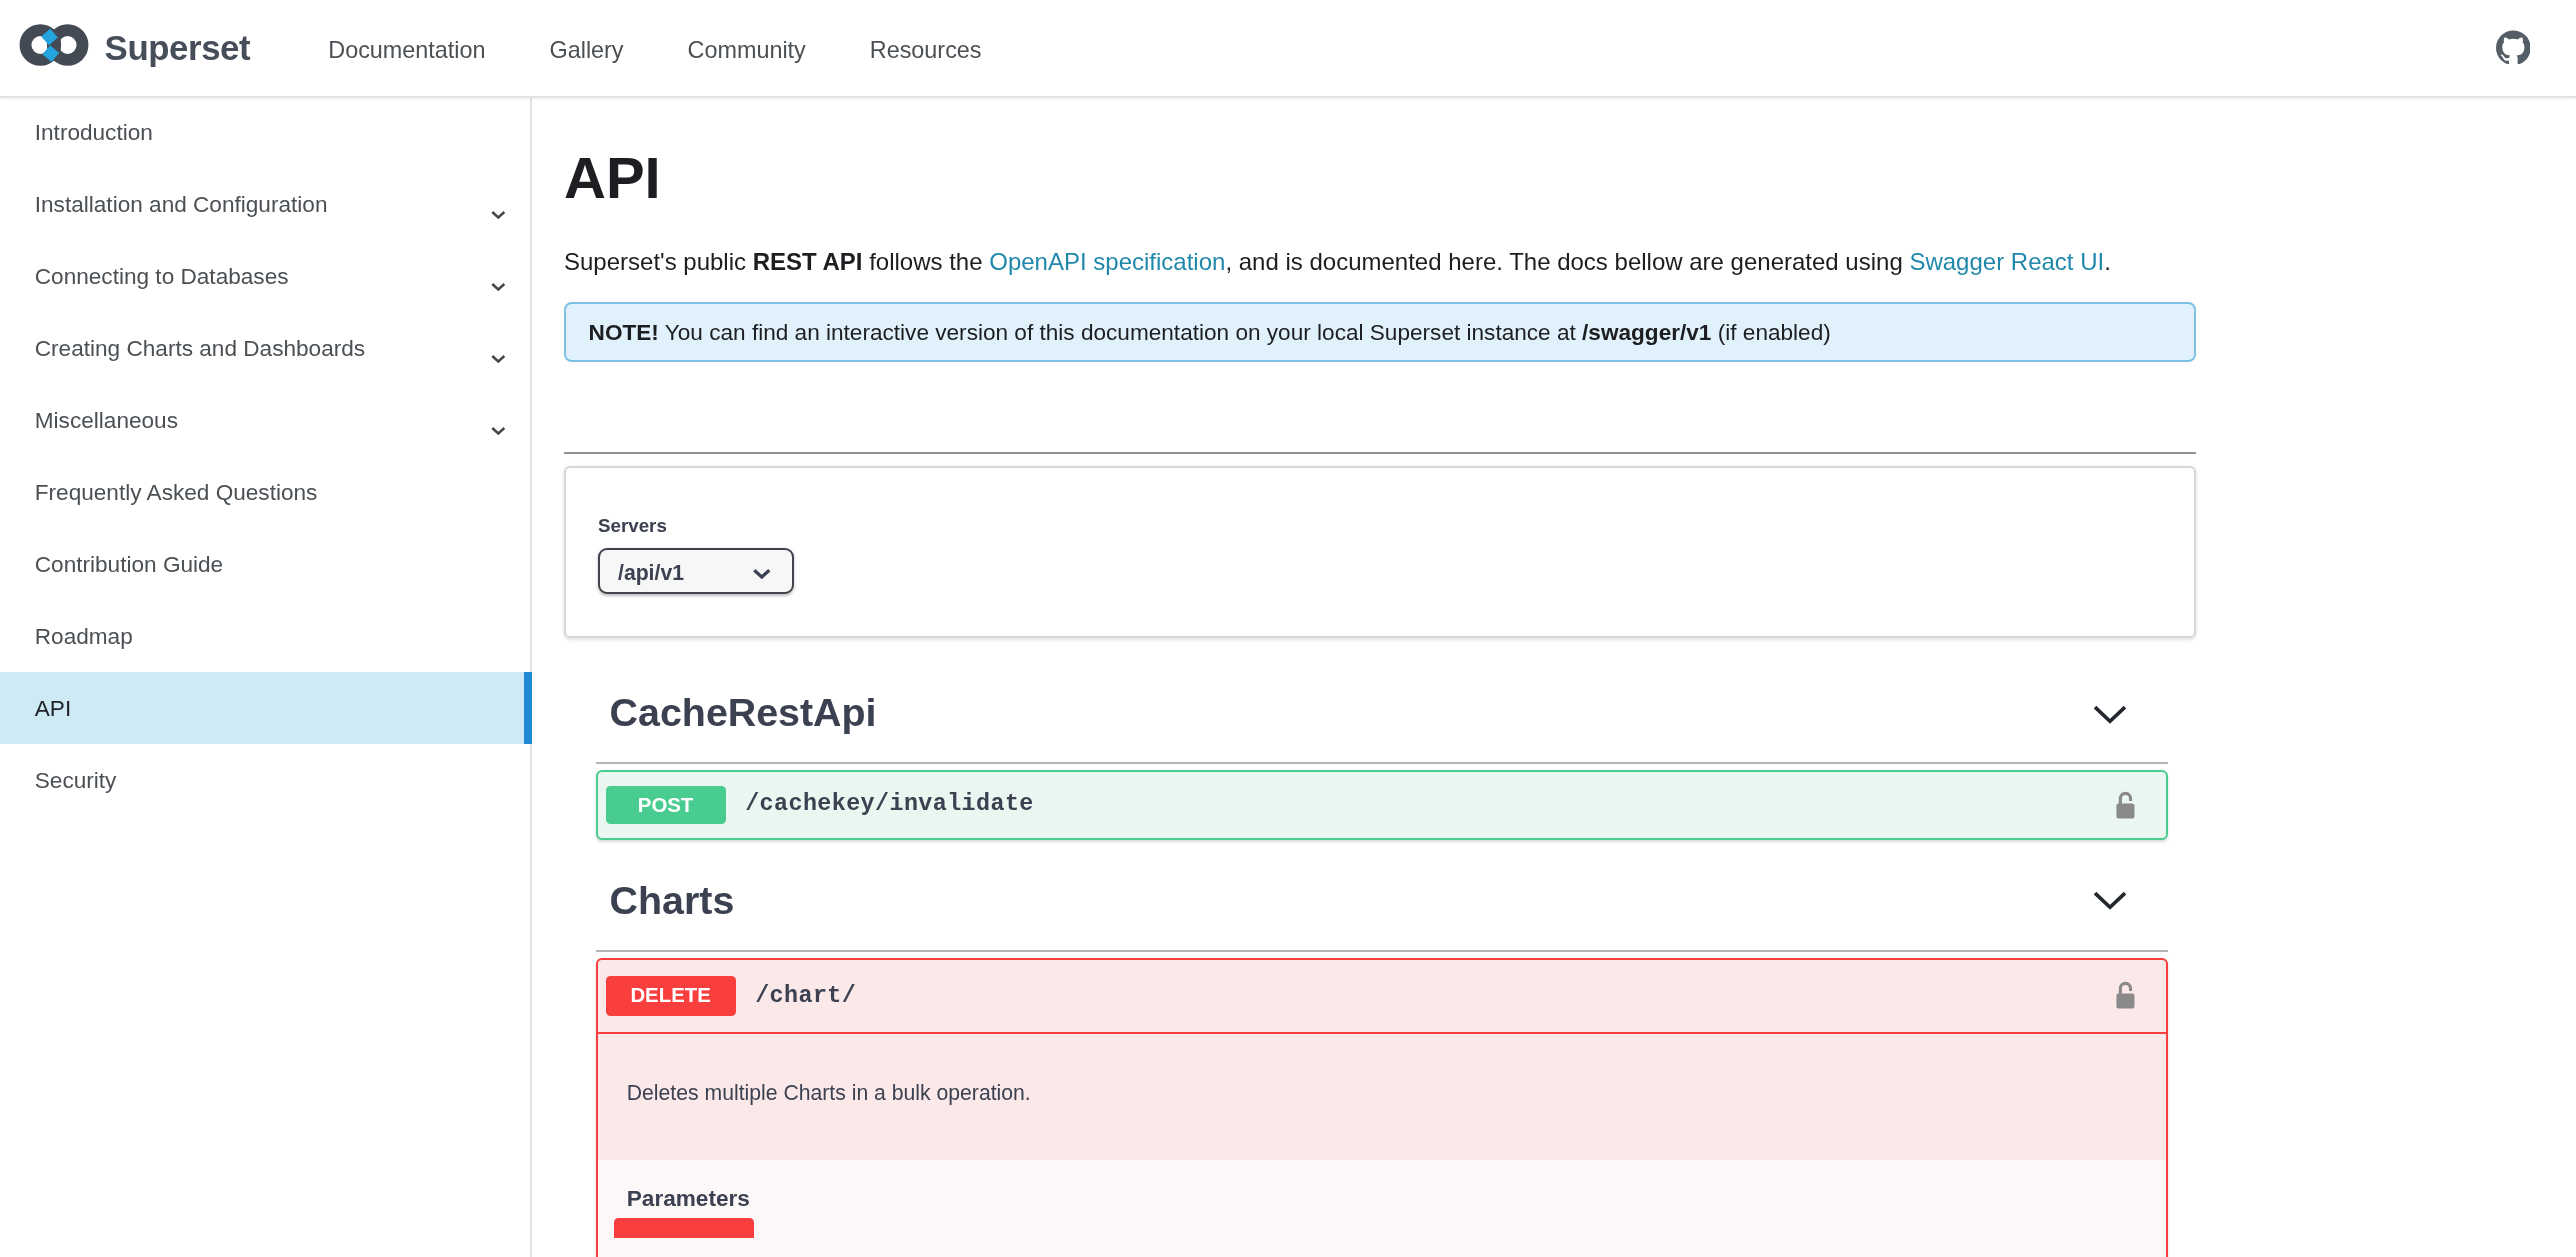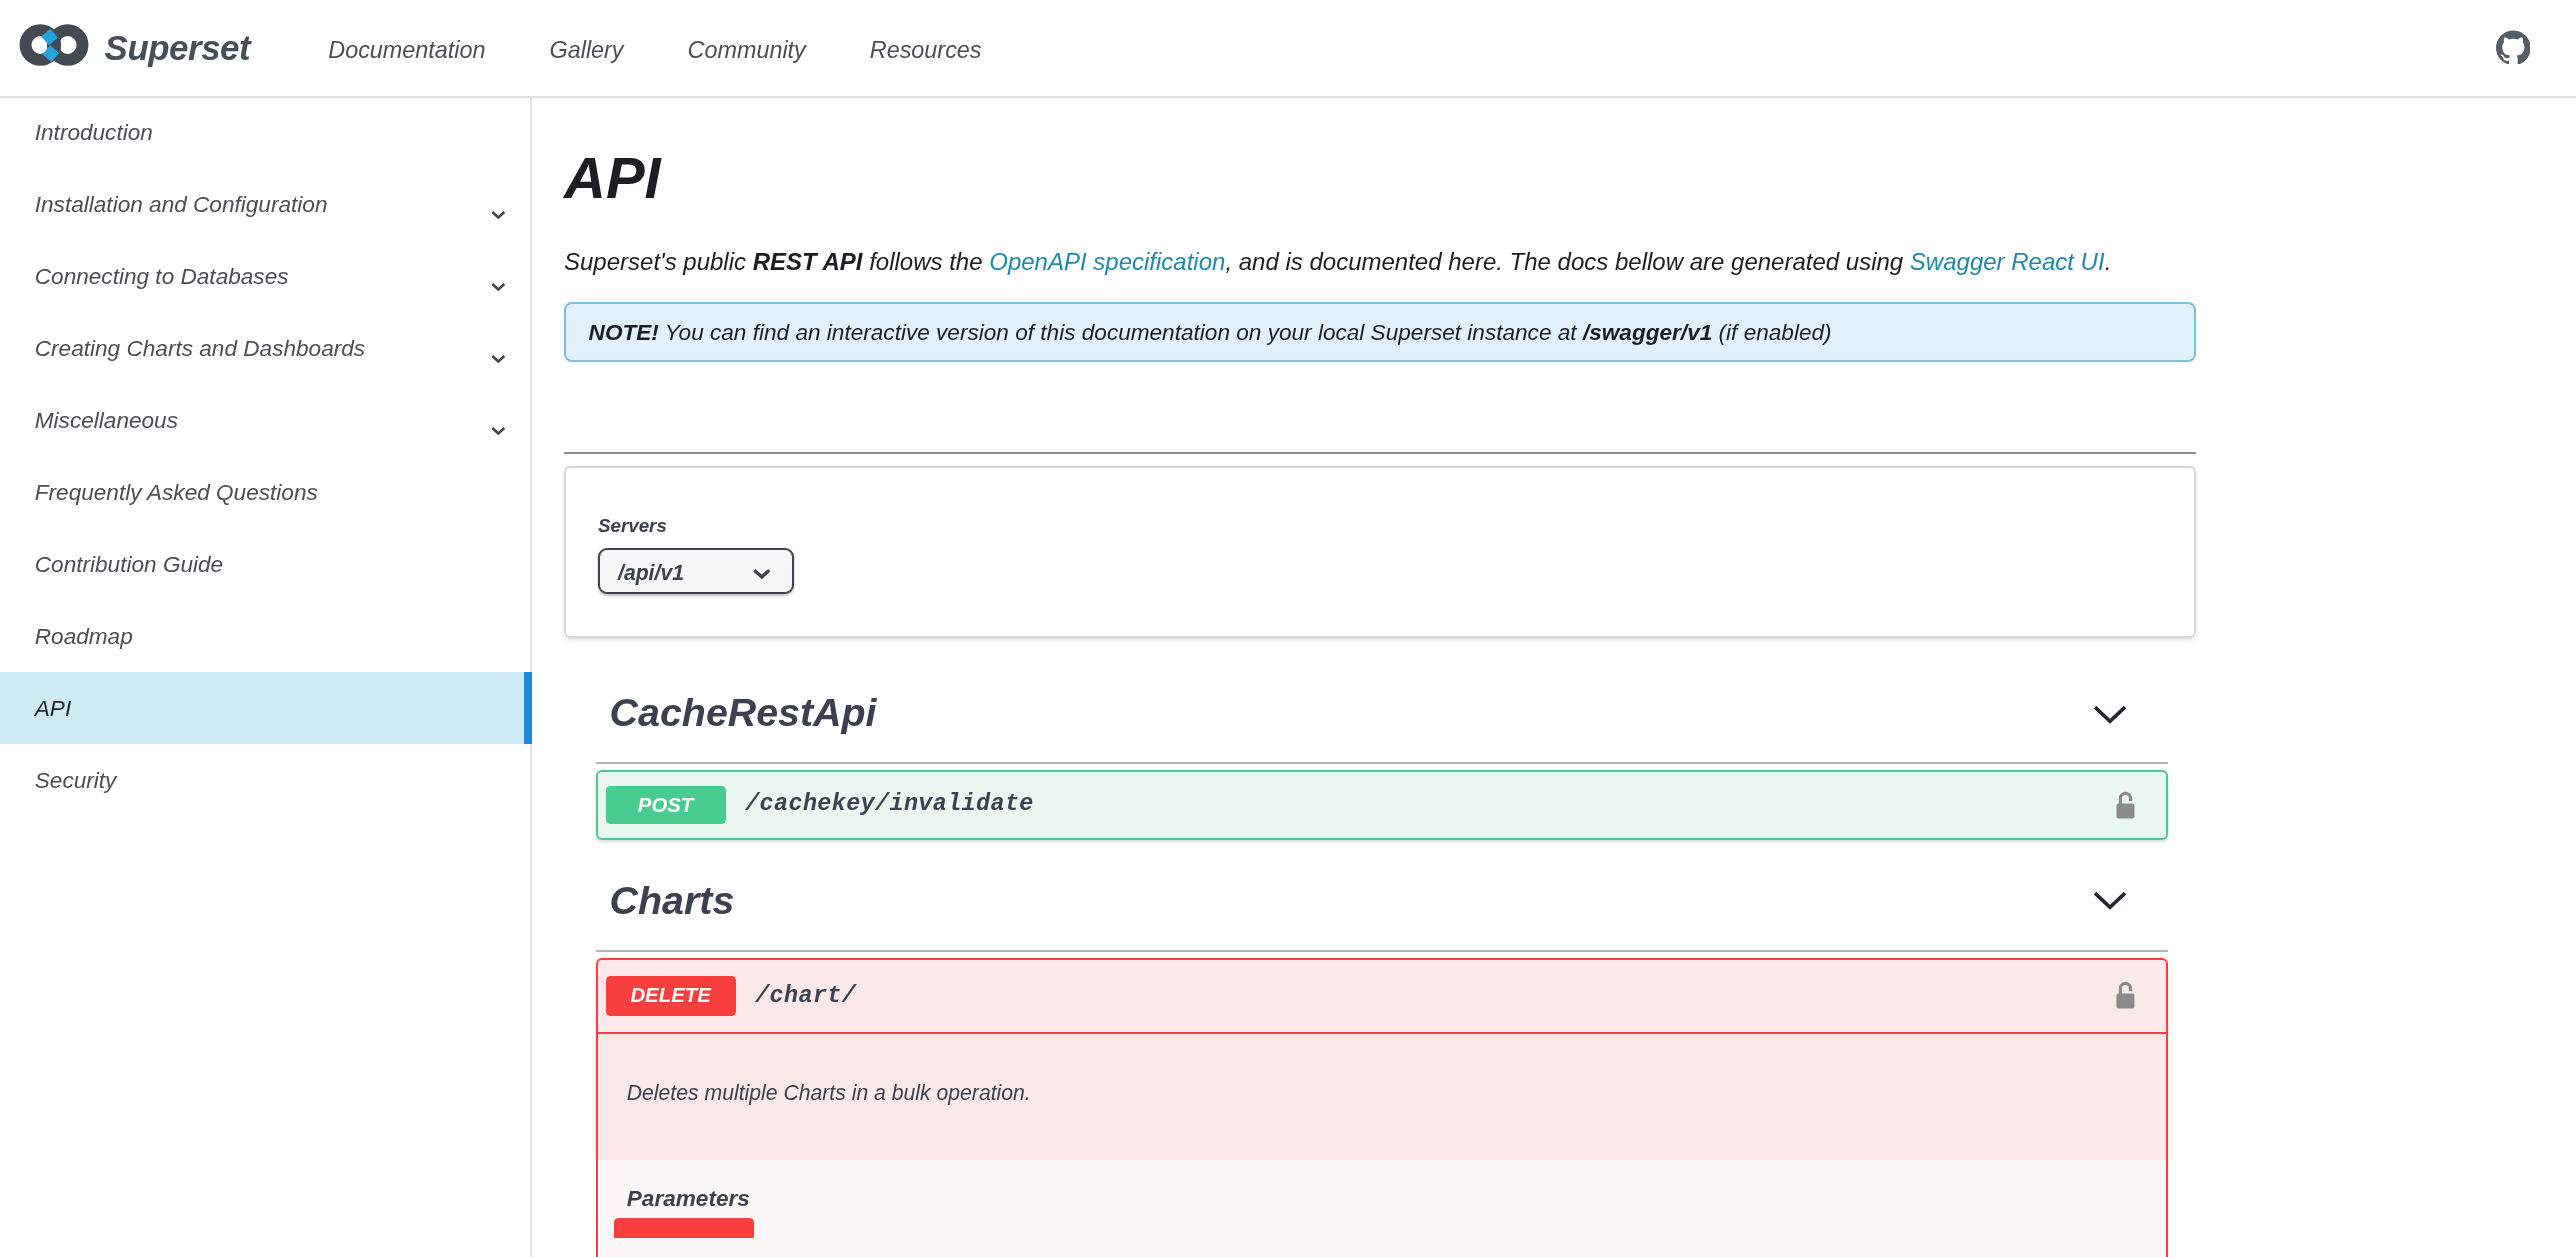--- a/index.html
+++ b/index.html
@@ -1,16 +1,16 @@
 <!DOCTYPE html>
 <html style="font-size:12px"><head>
 <meta charset="utf-8">
 <style>
   html,body{margin:0;padding:0;background:#fff;}
-  .viewport{width:2576px;height:1258px;overflow:hidden;font-style:italic;}
+  .viewport{width:2576px;height:1258px;overflow:hidden;}
   .scale{transform:scale(2);transform-origin:0 0;}
   .page{position:relative;width:1288px;height:629px;background:#fff;overflow:hidden;
         font-family:"Liberation Sans",sans-serif;-webkit-font-smoothing:antialiased;}
 
   
   .topbar{position:absolute;top:0;left:0;right:0;height:48px;background:#fff;
           border-bottom:0.8px solid #e3e3e3;box-shadow:0 0.8px 1.5px rgba(0,0,0,.05);
           display:flex;align-items:center;z-index:10;}
   .brand{display:flex;align-items:center;margin-left:8.3px;cursor:pointer;}
   .brand-name{font-size:17.4px;font-weight:700;color:#454e59;margin-left:6px;letter-spacing:-0.2px;}

